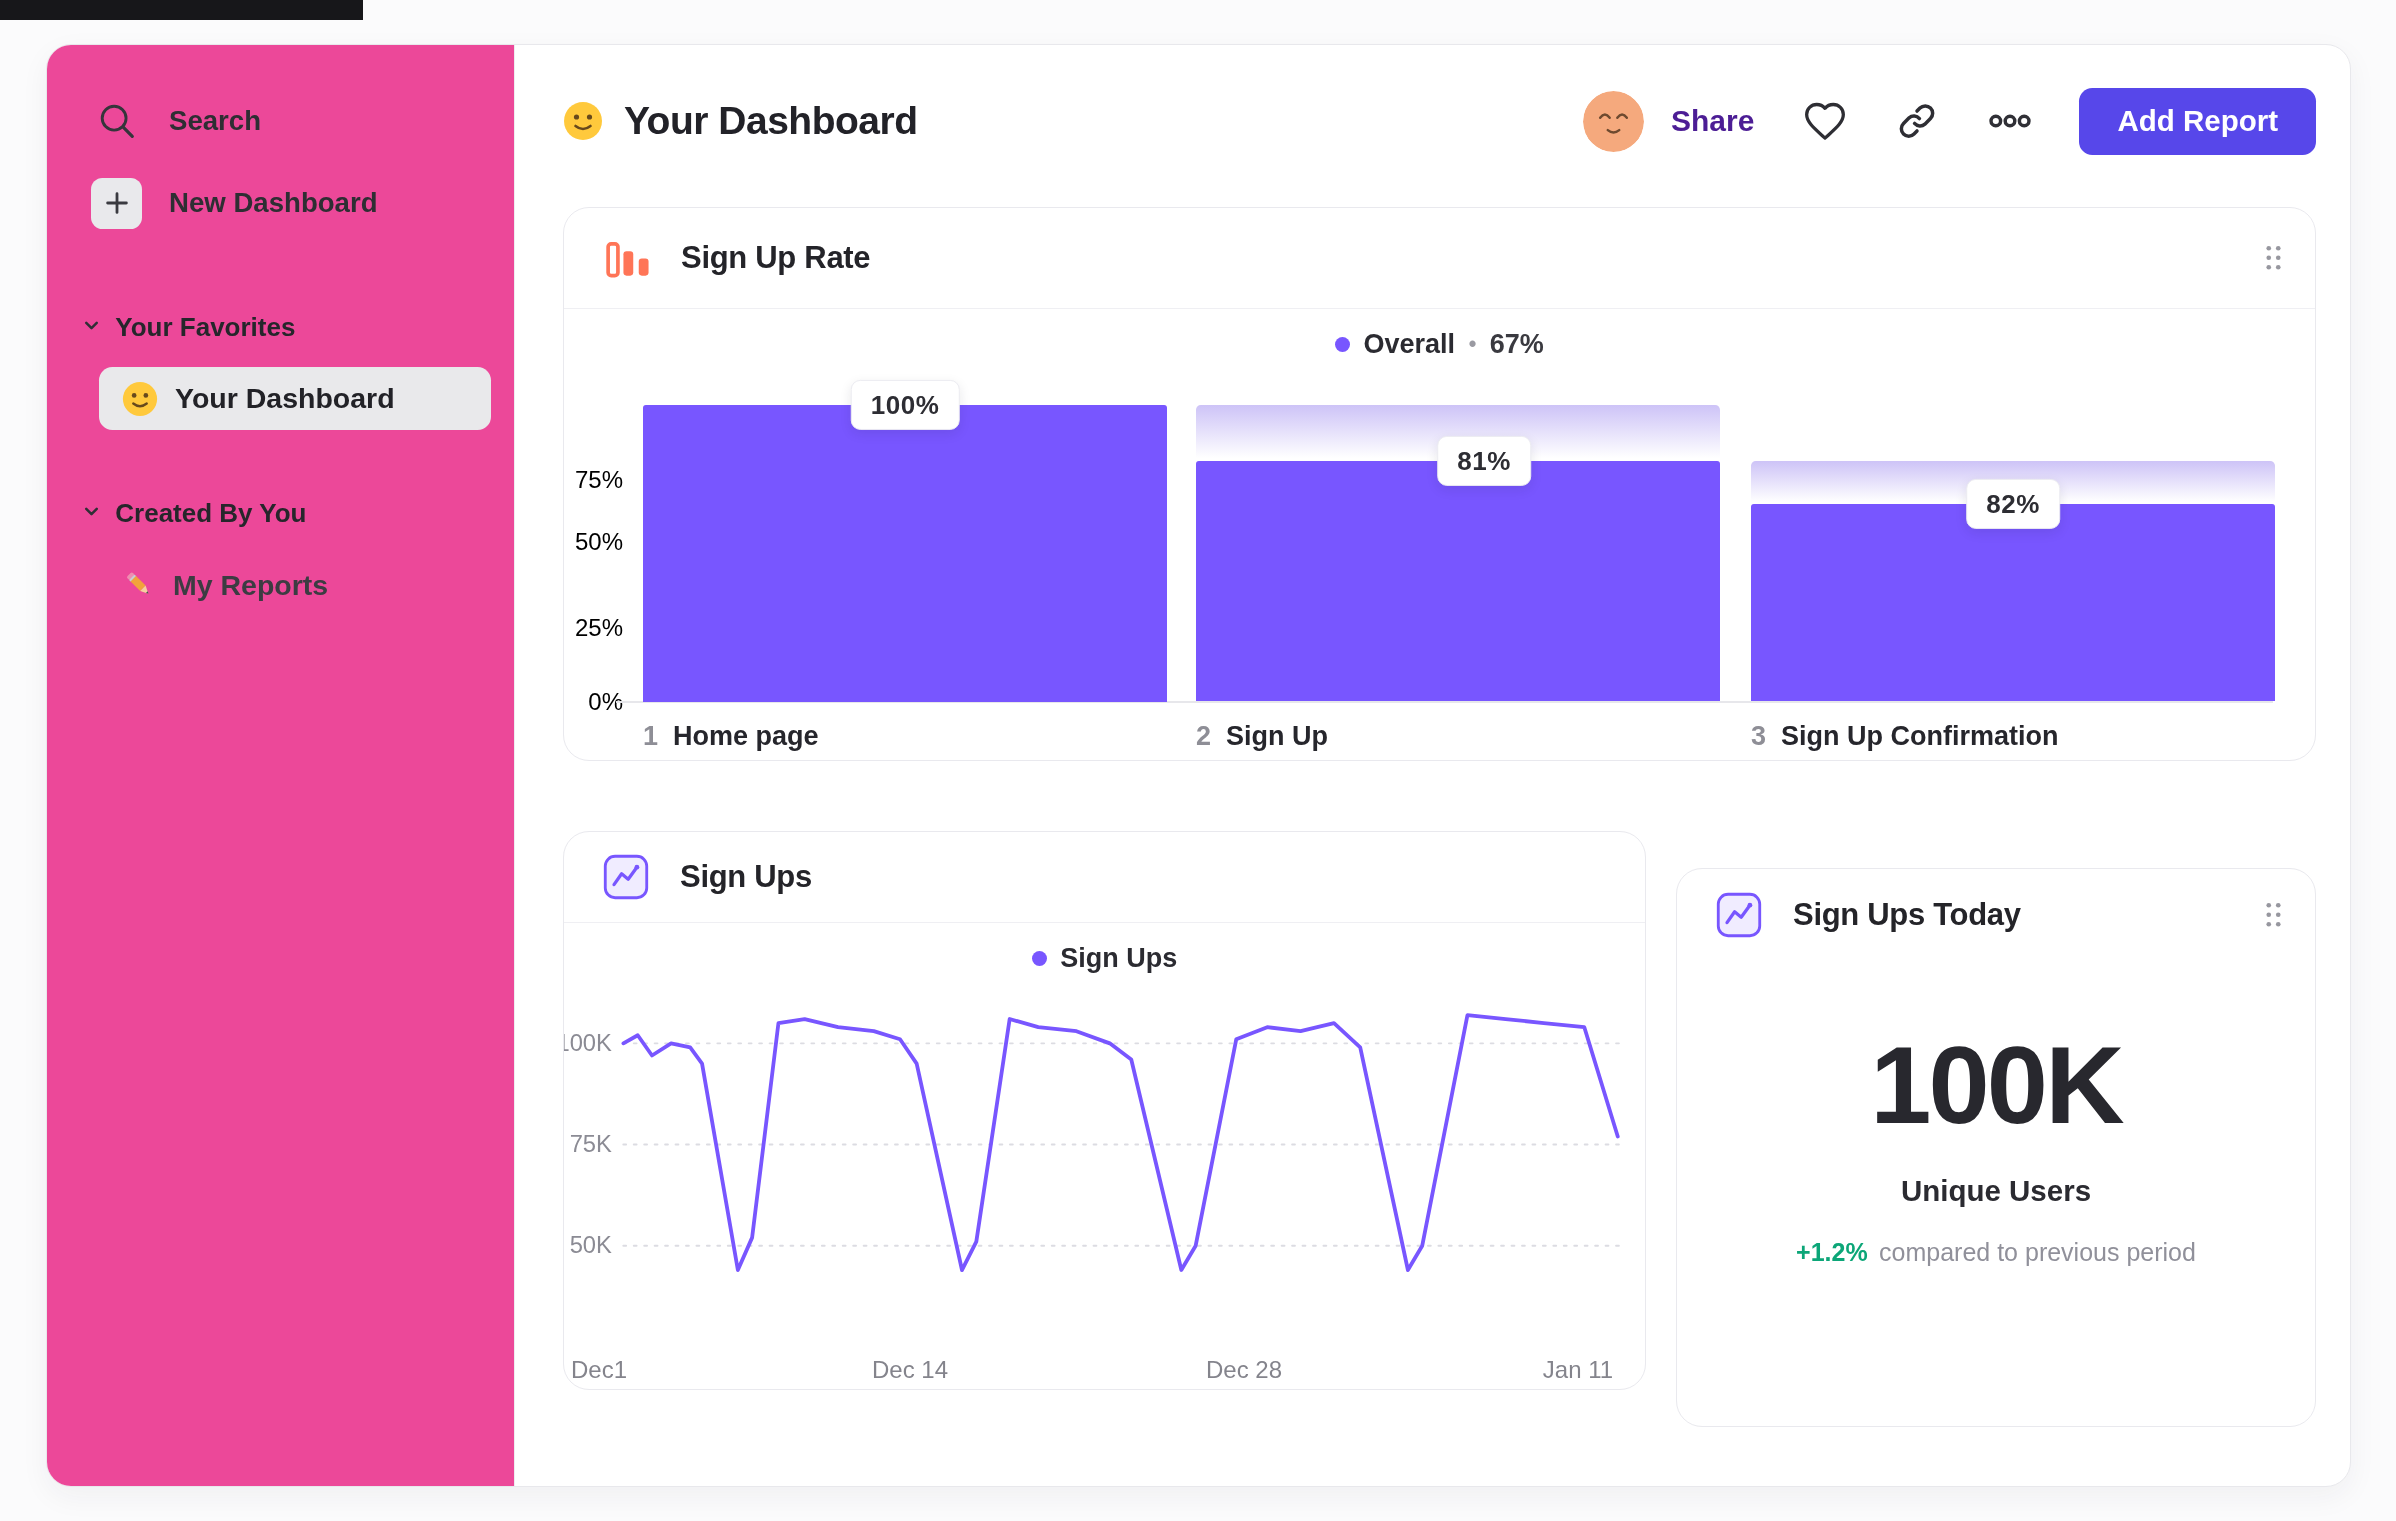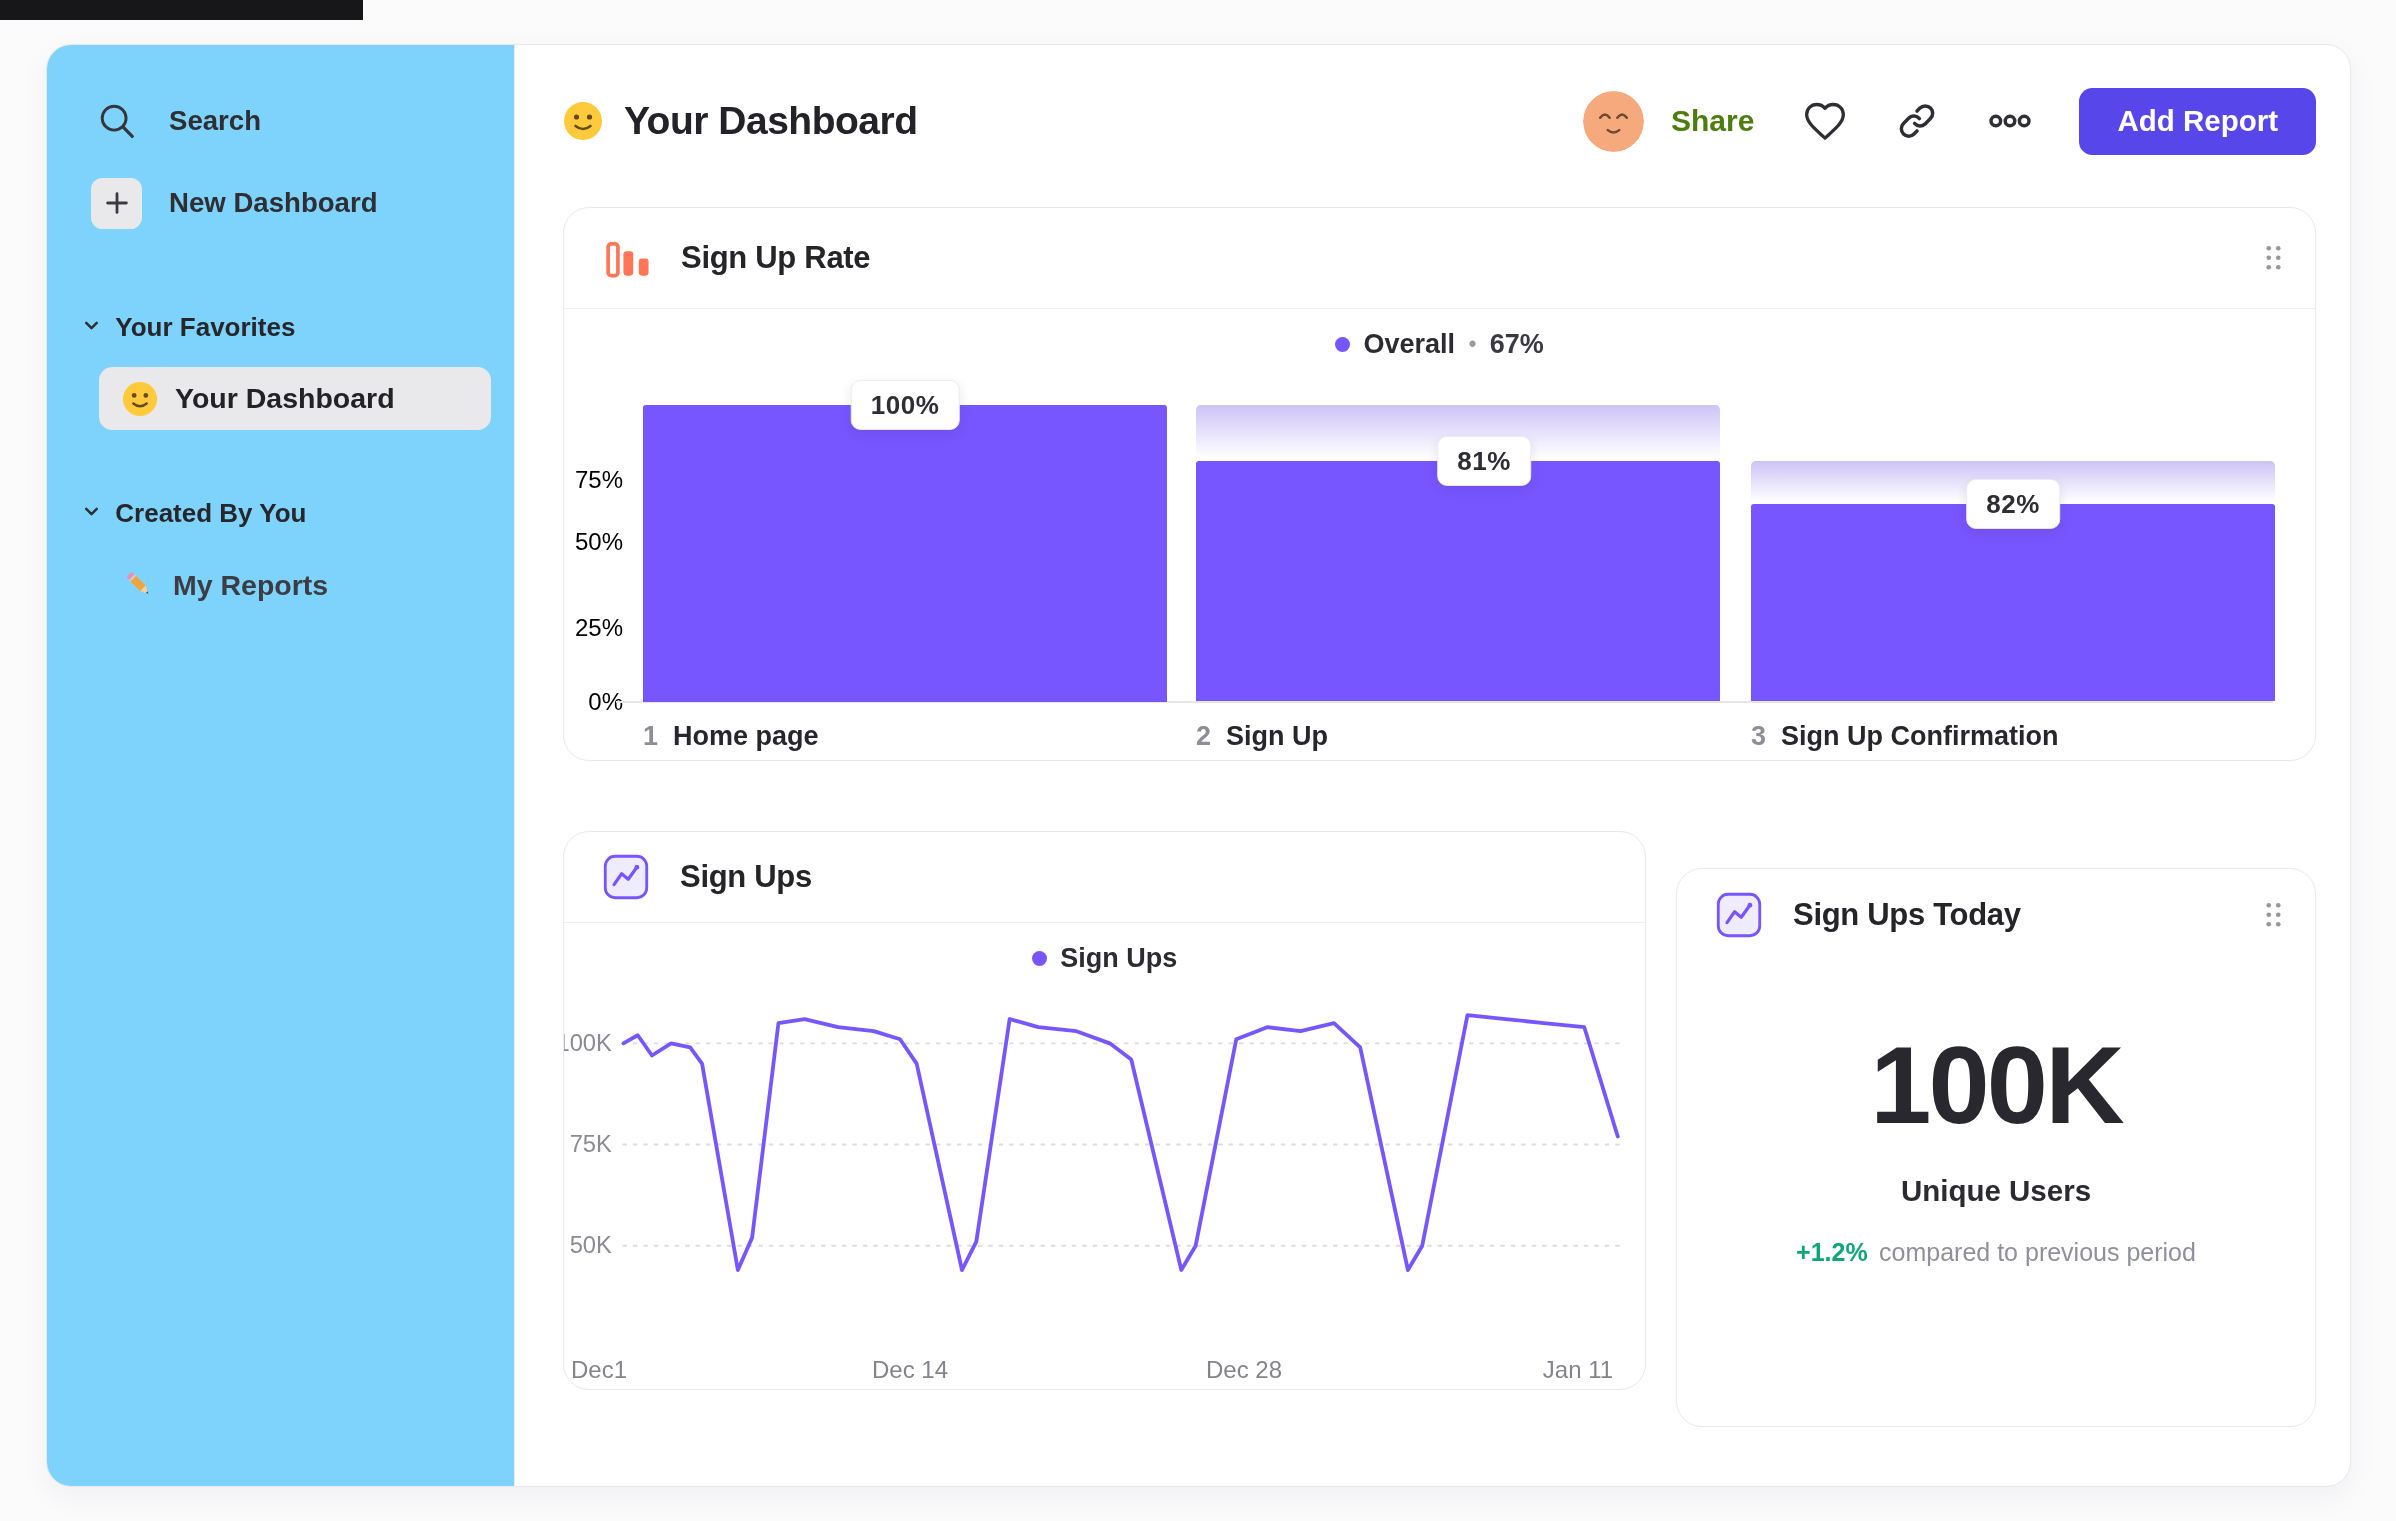--- a/index.html
+++ b/index.html
@@ -6,40 +6,40 @@
   html,body { width:2397px; height:1522px; }
   body { background:#fbfbfc; font-family:"Liberation Sans", sans-serif; color:#2b2b31; position:relative; overflow:hidden; }
 
   .titlebar-strip { position:absolute; left:0; top:0; width:363px; height:20px; background:#17171a; }
 
   .app { position:absolute; left:46px; top:44px; width:2305px; height:1443px; background:#fff;
          border:1.4px solid #e8e8ec; border-radius:25px; box-shadow:0 9.5px 28.5px rgba(30,30,50,.05);
          display:flex; overflow:hidden; }
 
   
-  aside { width:468px; flex:0 0 468px; background:#7dd3fc; border-right:1px solid #ededf0; padding-top:35px; }
+  aside { width:468px; flex:0 0 468px; background:#ec4899; border-right:1px solid #ededf0; padding-top:35px; }
   .nav-item { display:flex; align-items:center; height:82px; padding-left:44px; gap:27px;
               font-size:27.6px; font-weight:600; color:#2e2e33; cursor:pointer; }
   .nav-icon { width:51px; height:51px; display:flex; align-items:center; justify-content:center; }
   .tile { background:#e9e9ec; border-radius:11.4px; }
   .side-section { margin-top:57px; }
   .section-header { display:flex; align-items:center; gap:13.3px; padding-left:34px; height:53px;
                     font-size:26px; font-weight:700; color:#26262b; cursor:pointer; }
   .side-row { display:flex; align-items:center; gap:17px; height:63px; margin:13.3px 19px 0 52px; width:392px;
               padding-left:23px; border-radius:13.3px; font-size:28.5px; font-weight:600; color:#3c3c42; cursor:pointer; }
   .side-row.selected { background:#e9e9eb; font-weight:700; color:#222227; }
   .row-icon { display:flex; }
 
   
   main { flex:1; padding:36px 34px 0 48px; position:relative; }
   .page-head { display:flex; align-items:center; height:80px; }
   .page-title { font-size:39px; font-weight:700; color:#222228; margin-left:21px; letter-spacing:-0.5px; }
   .head-right { margin-left:auto; display:flex; align-items:center; }
   .avatar { width:61px; height:61px; border-radius:50%; overflow:hidden; display:flex; cursor:pointer; }
-  .share-label { font-size:30px; font-weight:600; color:#4d7c0f; margin-left:27px; cursor:pointer; }
+  .share-label { font-size:30px; font-weight:600; color:#4c1d95; margin-left:27px; cursor:pointer; }
   .icon-btn { margin-left:49px; display:flex; cursor:pointer; }
   .add-report-btn { margin-left:46px; height:67px; padding:0 38px; border:none; border-radius:13.3px;
                     background:#5747ea; color:#fff; font-size:29.5px; font-weight:700; font-family:inherit; cursor:pointer; }
 
   
   .card { background:#fff; border:1.4px solid #e9e9ee; border-radius:26px; }
   .card-head { height:101px; display:flex; align-items:center; padding:0 32px 0 38px; border-bottom:1.4px solid #efeff3; }
   .card-head.no-line { border-bottom:none; }
   .card-icon { display:flex; }
   .card-title { font-size:31px; font-weight:700; color:#242429; margin-left:30px; letter-spacing:-0.3px; }

